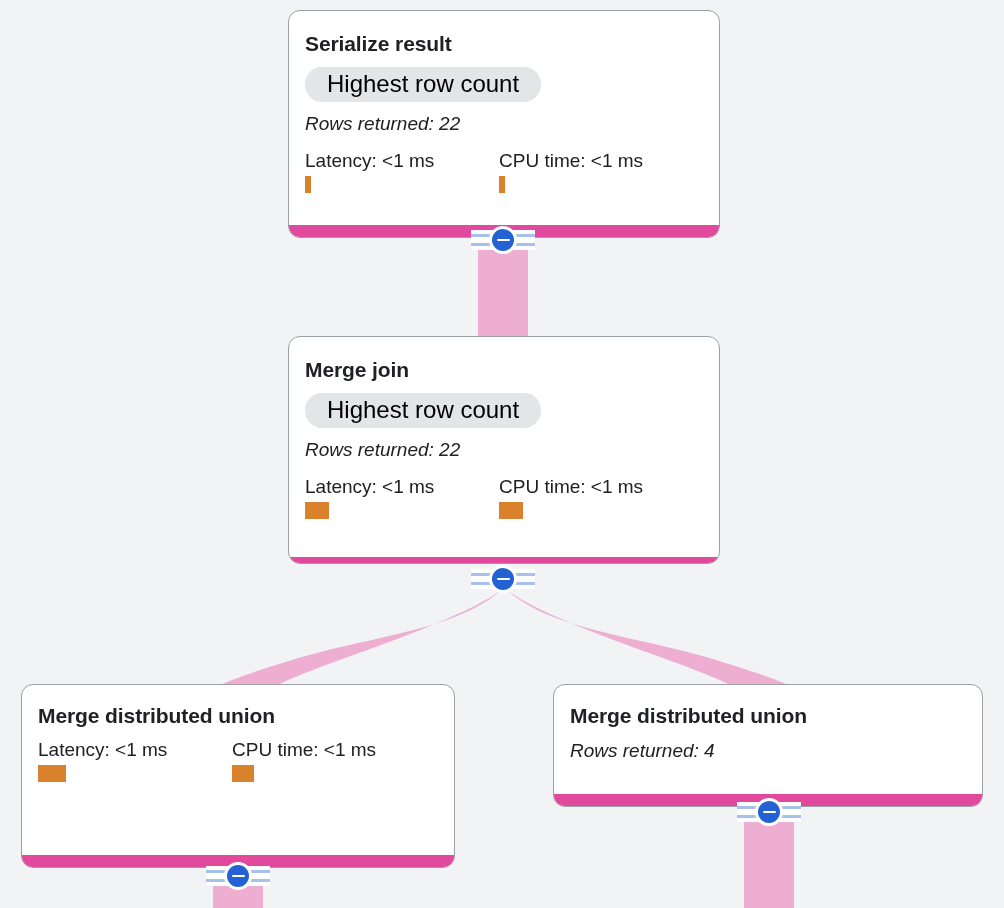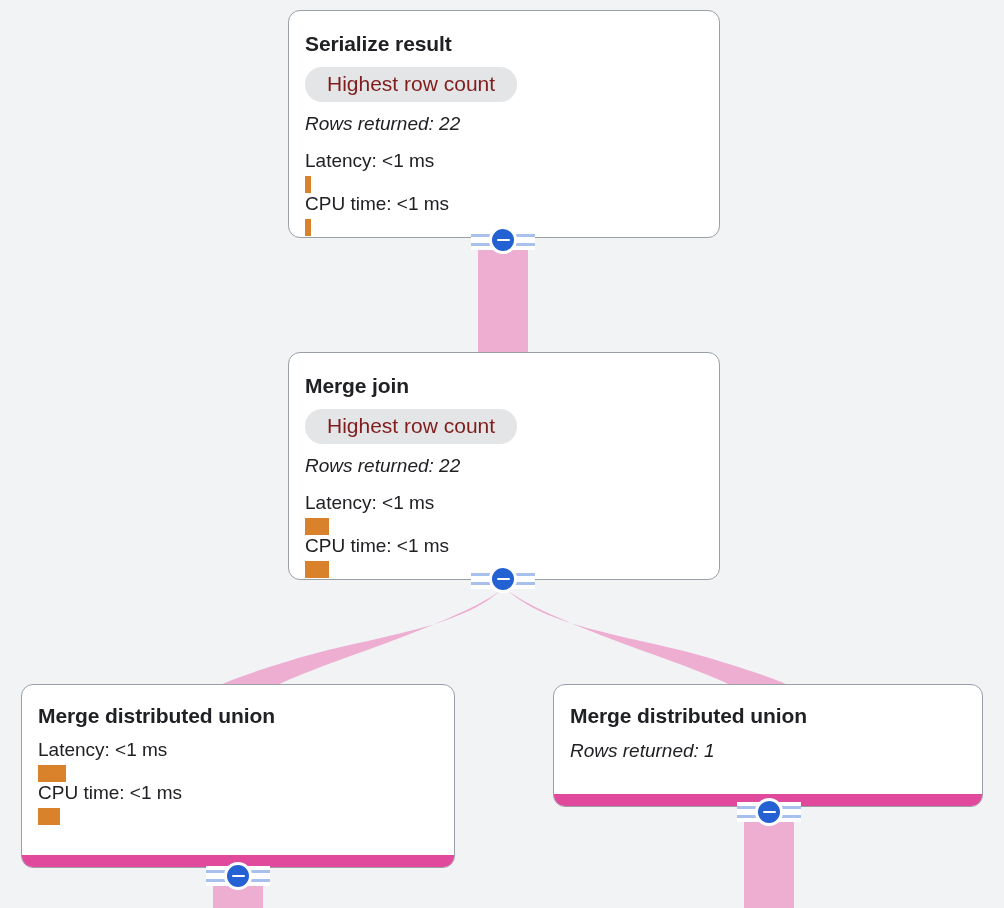--- a/index.html
+++ b/index.html
@@ -57,39 +57,39 @@
     font-weight: 700;
     color: #202124;
     line-height: 26px;
     letter-spacing: -0.1px;
     margin: 0 0 10px 0;
     white-space: nowrap;
   }
   .node-badge {
     display: inline-block;
     background: #e4e5e6;
-    color: #7f1d1d;
-    font-size: 21px;
+    color: #000000;
+    font-size: 24px;
     line-height: 22px;
     border-radius: 17px;
     padding: 6px 22px 7px 22px;
     margin: 0 0 10px 0;
     white-space: nowrap;
   }
   .node-rows {
     font-size: 19px;
     line-height: 24px;
     color: #202124;
     margin: 0 0 14px 0;
     white-space: nowrap;
     font-style: italic;
   }
   .metrics-row {
     display: flex;
-    flex-direction: column;
+    flex-direction: row;
   }
   .metric {
     display: flex;
     flex-direction: column;
   }
   .metric-label {
     font-size: 19px;
     line-height: 22px;
     color: #202124;
     white-space: nowrap;
@@ -209,21 +209,21 @@
     <div class="node-footer-bar"></div>
   </div>
 
   <div class="collapse-toggle" style="left:503px; top:240px;">
     <span class="rail"></span>
     <span class="knob">
       <span class="minus"></span>
     </span>
   </div>
 
-  <div class="node-card" style="left:288px; top:352px; width:432px; height:228px;gap:28px;">
+  <div class="node-card" style="left:288px; top:336px; width:432px; height:228px;gap:28px;">
     <div class="node-body">
       <div class="node-title">Merge join</div>
       <div class="node-badge">Highest row count</div>
       <div class="node-rows">Rows returned: 22</div>
       <div class="metrics-row">
         <div class="metric" style="width:194px;">
           <div class="metric-label">Latency: &lt;1 ms</div>
           <div class="metric-bar" style="width:24px;"></div>
         </div>
         <div class="metric">
@@ -262,21 +262,21 @@
   <div class="collapse-toggle" style="left:238px; top:876px;">
     <span class="rail"></span>
     <span class="knob">
       <span class="minus"></span>
     </span>
   </div>
 
   <div class="node-card" style="left:553px; top:684px; width:430px; height:123px;">
     <div class="node-body" style="padding-top:18px;">
       <div class="node-title">Merge distributed union</div>
-      <div class="node-rows">Rows returned: 1</div>
+      <div class="node-rows">Rows returned: 4</div>
     </div>
     <div class="node-footer-bar"></div>
   </div>
 
   <div class="collapse-toggle" style="left:769px; top:812px;">
     <span class="rail"></span>
     <span class="knob">
       <span class="minus"></span>
     </span>
   </div>

